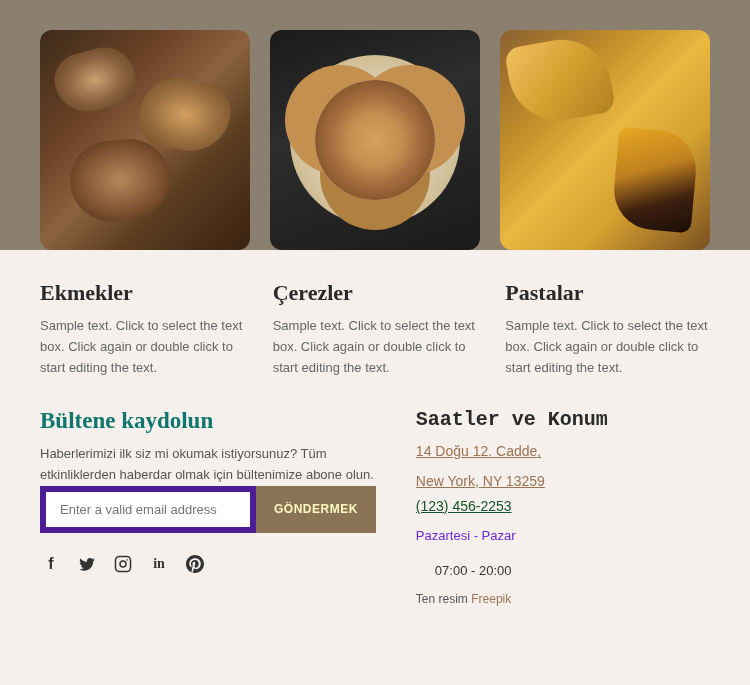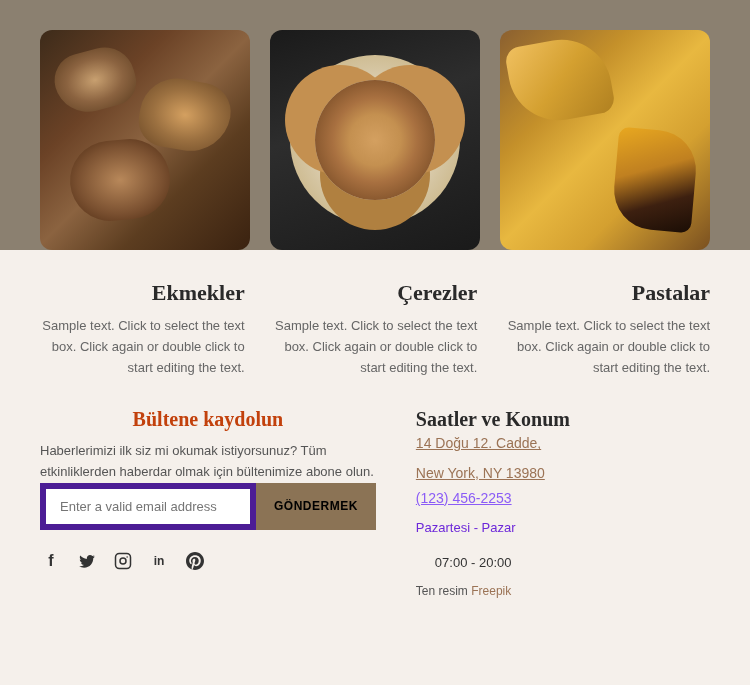--- a/index.html
+++ b/index.html
@@ -108,21 +108,20 @@
       border-radius: 10px 40px 10px 40px;
       transform: rotate(5deg);
     }
 
     
     .products-section {
       background: #f5f0eb;
       padding: 30px 40px 20px 40px;
       display: flex;
       gap: 28px;
-      text-align: right;
     }
 
     .product-item {
       flex: 1;
     }
 
     .product-title {
       font-size: 22px;
       font-weight: bold;
       color: #2a2a2a;
@@ -143,26 +142,25 @@
       padding: 10px 40px 30px 40px;
       display: flex;
       gap: 40px;
     }
 
     .newsletter-col {
       flex: 1;
     }
 
     .newsletter-title {
-      font-size: 20px;
+      font-size: 23px;
       font-weight: bold;
-      color: #c2410c;
+      color: #0f766e;
       margin-bottom: 10px;
       font-family: Georgia, serif;
-      text-align: center;
     }
 
     .newsletter-desc {
       font-size: 13px;
       color: #555;
       line-height: 1.6;
       font-family: Arial, sans-serif;
     }
 
     .email-form {
@@ -177,21 +175,21 @@
       background: #fff;
       font-size: 13px;
       color: #999;
       font-family: Arial, sans-serif;
       outline: none;
     }
 
     .submit-btn {
       padding: 10px 18px;
       background: #8b7355;
-      color: #000000;
+      color: #fef9c3;
       border: none;
       font-size: 12px;
       font-weight: bold;
       letter-spacing: 0.5px;
       cursor: pointer;
       font-family: Arial, sans-serif;
     }
 
     .social-icons {
       display: flex;
@@ -211,36 +209,36 @@
     }
 
     .location-col {
       flex: 1;
     }
 
     .location-title {
       font-size: 20px;
       font-weight: bold;
       color: #2a2a2a;
-      margin-bottom: 0;
-      font-family: Liberation Serif, serif;
+      margin-bottom: 8px;
+      font-family: Liberation Mono, monospace;
     }
 
     .location-address {
       color: #9b7355;
       font-size: 14px;
       line-height: 1.8;
       text-decoration: underline;
       font-family: Arial, sans-serif;
       margin-bottom: 4px;
       cursor: pointer;
     }
 
     .location-phone {
-      color: #8b5cf6;
+      color: #14532d;
       font-size: 14px;
       text-decoration: underline;
       font-family: Arial, sans-serif;
       cursor: pointer;
       margin-bottom: 14px;
       display: block;
     }
 
     .location-hours-label {
       font-size: 13px;
@@ -311,33 +309,33 @@
             <path d="M22.46 6c-.77.35-1.6.58-2.46.69.88-.53 1.56-1.37 1.88-2.38-.83.5-1.75.85-2.72 1.05C18.37 4.5 17.26 4 16 4c-2.35 0-4.27 1.92-4.27 4.29 0 .34.04.67.11.98C8.28 9.09 5.11 7.38 3 4.79c-.37.63-.58 1.37-.58 2.15 0 1.49.75 2.81 1.91 3.56-.71 0-1.37-.2-1.95-.5v.03c0 2.08 1.48 3.82 3.44 4.21a4.22 4.22 0 0 1-1.93.07 4.28 4.28 0 0 0 4 2.98 8.521 8.521 0 0 1-5.33 1.84c-.34 0-.68-.02-1.02-.06C3.44 20.29 5.7 21 8.12 21 16 21 20.33 14.46 20.33 8.79c0-.19 0-.37-.01-.56.84-.6 1.56-1.36 2.14-2.23z"></path>
           </svg>
       </div>
       <div class="social-icon">
         <svg width="18" height="18" viewBox="0 0 24 24" fill="none" stroke="#333" stroke-width="2">
             <rect x="2" y="2" width="20" height="20" rx="5" ry="5"></rect>
             <circle cx="12" cy="12" r="4"></circle>
             <circle cx="17.5" cy="6.5" r="1" fill="#333" stroke="none"></circle>
           </svg>
       </div>
-      <div class="social-icon" style="font-size:12px; font-weight:bold; font-family:Liberation Sans, sans-serif;">in</div>
+      <div class="social-icon" style="font-size:14px; font-weight:bold; font-family:Liberation Serif, serif;">in</div>
       <div class="social-icon">
         <svg width="18" height="18" viewBox="0 0 24 24" fill="#333">
             <path d="M12 0C5.373 0 0 5.373 0 12c0 5.084 3.163 9.426 7.627 11.174-.105-.949-.2-2.405.042-3.441.218-.937 1.407-5.965 1.407-5.965s-.359-.719-.359-1.782c0-1.668.967-2.914 2.171-2.914 1.023 0 1.518.769 1.518 1.69 0 1.029-.655 2.568-.994 3.995-.283 1.194.599 2.169 1.777 2.169 2.133 0 3.772-2.249 3.772-5.495 0-2.873-2.064-4.882-5.012-4.882-3.414 0-5.418 2.561-5.418 5.207 0 1.031.397 2.138.893 2.738a.36.36 0 0 1 .083.345l-.333 1.36c-.053.22-.174.267-.402.161-1.499-.698-2.436-2.889-2.436-4.649 0-3.785 2.75-7.262 7.929-7.262 4.163 0 7.398 2.967 7.398 6.931 0 4.136-2.607 7.464-6.227 7.464-1.216 0-2.359-.632-2.75-1.378l-.748 2.853c-.271 1.043-1.002 2.35-1.492 3.146C9.57 23.812 10.763 24 12 24c6.627 0 12-5.373 12-12S18.627 0 12 0z"></path>
           </svg>
       </div>
     </div>
   </div>
 
   <div class="location-col">
     <div class="location-title">Saatler ve Konum</div>
     <div class="location-address">14 Doğu 12. Cadde,</div>
-    <div class="location-address">New York, NY 13980</div>
+    <div class="location-address">New York, NY 13259</div>
     <span class="location-phone">(123) 456-2253</span>
     <div class="location-hours-label">Pazartesi - Pazar</div>
     <div class="location-hours">07:00 - 20:00</div>
     <div class="freepik-note">
       <span>Ten resim </span><span class="freepik-link">Freepik</span>
     </div>
   </div>
 </div>
 
 </body></html>

